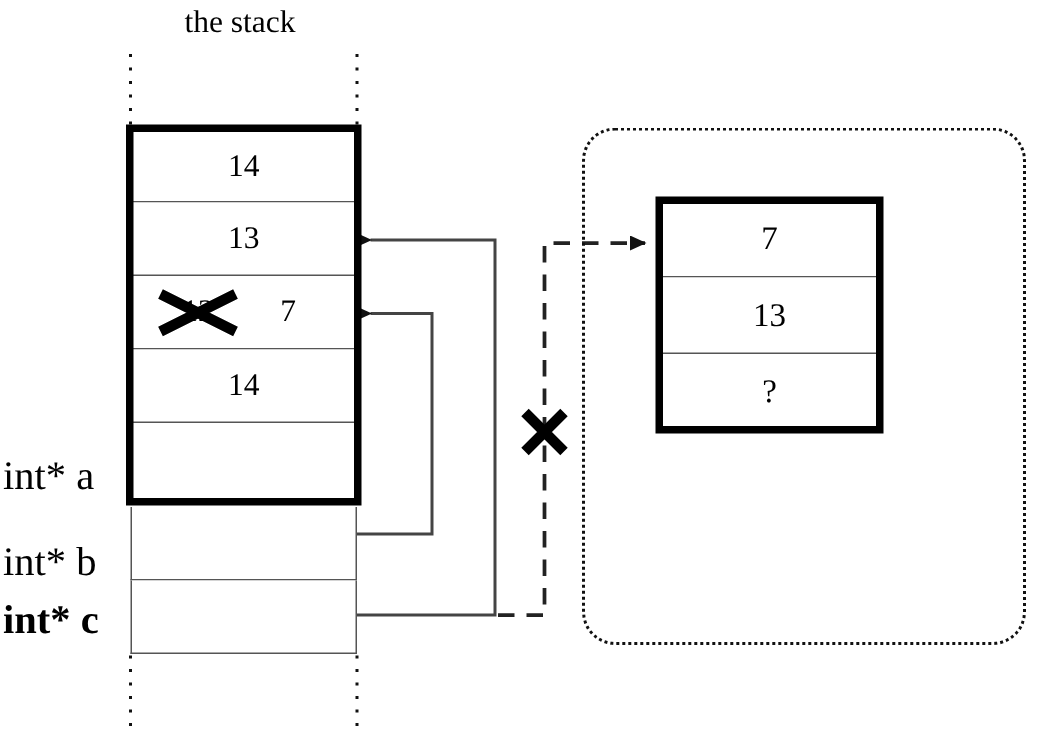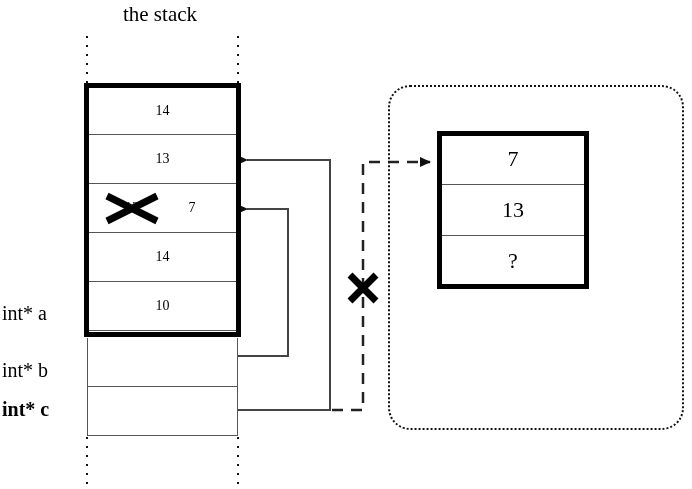--- a/index.html
+++ b/index.html
@@ -20,41 +20,41 @@
     font-size: 21px;
     color: #000000;
     white-space: nowrap;
     text-align: center;
   }
   #stack-title { left: 0px; top: 2px; width: 320px; }
   #heap-title  { left: 352px; top: 2px; width: 320px; }
 
   .var-label {
     position: absolute;
-    font-size: 20px;
+    font-size: 27px;
     color: #000000;
     white-space: nowrap;
     left: 2px;
   }
   #label-a { top: 302px; }
   #label-b { top: 359px; }
   #label-c { top: 398px; font-weight: bold; }
 
   
   .cell {
     position: absolute;
     left: 87px;
     width: 151px;
     height: 49px;
     box-sizing: border-box;
     border: 1px solid #555555;
     border-top: none;
     background: #ffffff;
     color: #000000;
-    font-size: 14px;
+    font-size: 21px;
     text-align: center;
     line-height: 47px;
   }
   .cell.first { border-top: 1px solid #555555; }
 
   #stack-frame {
     position: absolute;
     left: 84px;
     top: 83px;
     width: 157px;
@@ -185,21 +185,20 @@
   <div class="cell cell-crossed" style="top:184px;">
     <span class="old-val">12</span>
     <svg class="xout" viewBox="0 0 56 33">
       <path d="M3,4 L53,29 M53,4 L3,29" stroke="#000000" stroke-width="7" stroke-linecap="butt" fill="none"></path>
     </svg>
     <span class="new-val">7</span>
   </div>
 
   <div class="cell" style="top:233px;">14</div>
 
-  <div class="cell" style="top:282px;">10</div>
 
   <div id="stack-frame"></div>
 
   <div class="cell" style="top:338px;"></div>
   <div class="cell" style="top:387px;"></div>
 
   <div class="var-label" id="label-a">int* a</div>
   <div class="var-label" id="label-b">int* b</div>
   <div class="var-label" id="label-c">int* c</div>
 

